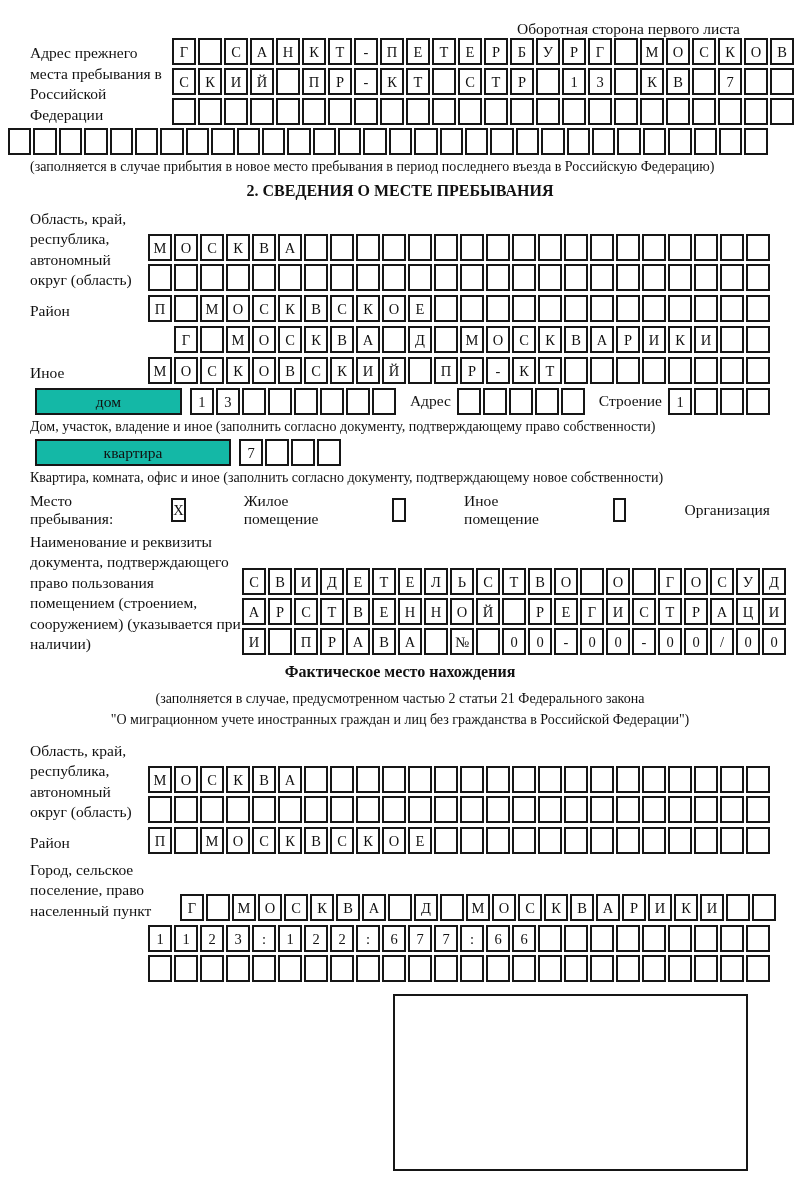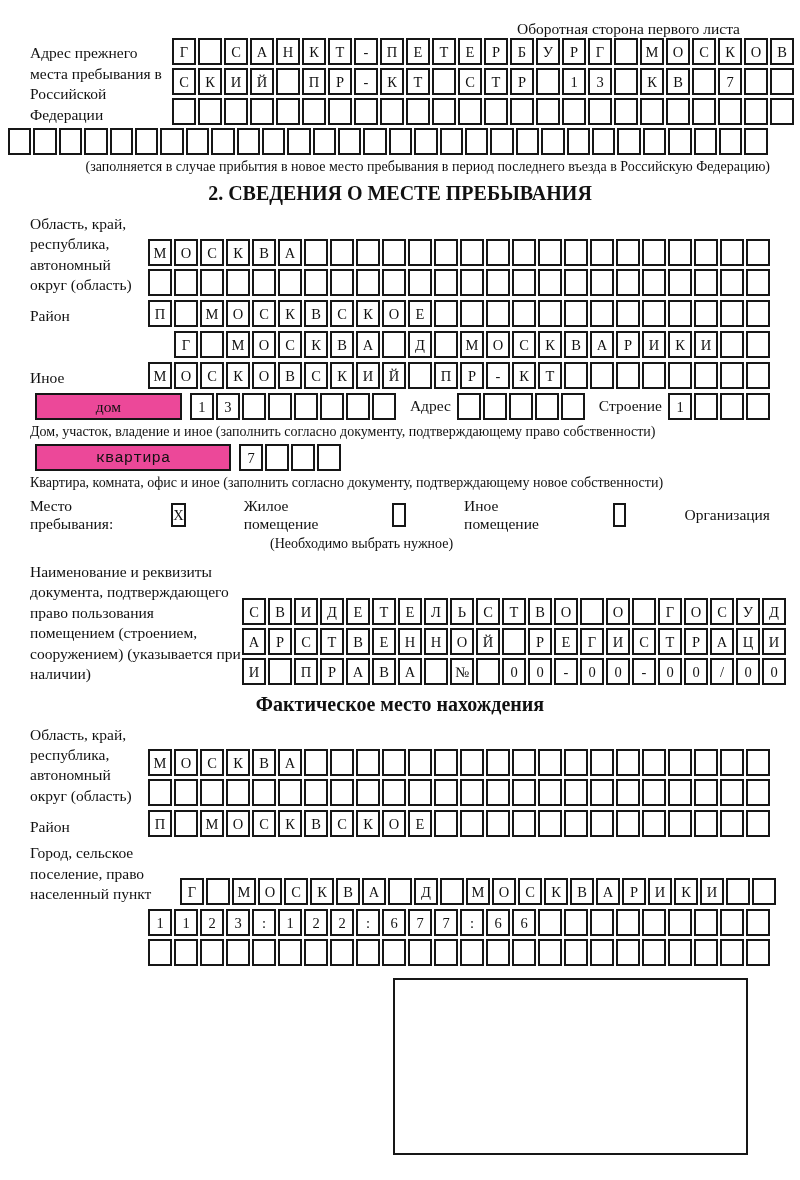--- a/index.html
+++ b/index.html
@@ -22,33 +22,33 @@
   .boxrow{ display:flex; gap:2px; }
   .cell{
     display:inline-block; box-sizing:content-box;
     width:20px; height:23px; border:2px solid #161616;
     text-align:center; font-size:14.5px; line-height:24px; background:#fff;
   }
   .fullrow{ margin:3px 0 0 -22px; }
   .fullrow .cell{ width:19.4px; }
 
   .note{ font-size:14px; margin:4px 0 4px 0; }
-  .center{ text-align:right; }
-  .sec-title{ text-align:center; font-weight:bold; font-size:20px; margin:7px 0 7px 0; }
+  .center{ text-align:left; }
+  .sec-title{ text-align:center; font-weight:bold; font-size:16px; margin:7px 0 7px 0; }
 
   .mb8{ margin-bottom:8px; }
   .mb4{ margin-bottom:4px; }
 
   .houserow{ display:flex; align-items:center; margin:2px 0 2px 5px; }
   .widebox{
     box-sizing:content-box; border:2px solid #161616; height:23px;
-    line-height:24px; text-align:center; background:#ec4899; display:inline-block;
+    line-height:24px; text-align:center; background:#14b8a6; display:inline-block;
   }
   .wb-dom{ width:160px; margin-right:8px; }
-  .wb-kv{ width:192px; margin-right:8px;font-family:Liberation Mono, monospace; }
+  .wb-kv{ width:192px; margin-right:8px; }
   .inlabel{ margin:0 6px 0 14px; }
   .inline{ display:inline-flex; }
 
   .stayrow{ display:flex; align-items:center; margin:6px 0 2px 0;gap:48px; }
   .chk{
     box-sizing:content-box; width:19px; height:20px; border:2px solid #161616;
     text-align:center; line-height:21px; font-size:14.5px; display:inline-block;
   }
   .stayrow .optlbl{ margin:0 0 0 10px; }
   .stayrow .optgap{ margin-left:26px; }
@@ -382,21 +382,20 @@
 
   <div class="stayrow">
     <span>Место пребывания:</span>
     <span class="chk optlbl">X</span>
     <span class="optlbl">Жилое помещение</span>
     <span class="chk optgap"></span>
     <span class="optlbl">Иное помещение</span>
     <span class="chk optgap"></span>
     <span class="optlbl">Организация</span>
   </div>
-  <div class="note stay-note">(Необходимо выбрать нужное)</div>
 
   <div class="frow mb8">
     <div class="lbl w210">Наименование и реквизиты документа, подтверждающего право пользования помещением (строением, сооружением) (указывается при наличии)</div>
     <div class="rows">
       <div class="boxrow">
           <span class="cell">С</span>
           <span class="cell">В</span>
           <span class="cell">И</span>
           <span class="cell">Д</span>
           <span class="cell">Е</span>
@@ -460,20 +459,24 @@
           <span class="cell">0</span>
           <span class="cell">0</span>
           <span class="cell">/</span>
           <span class="cell">0</span>
           <span class="cell">0</span>
         </div>
     </div>
   </div>
 
   <div class="sec-title">Фактическое место нахождения</div>
+  <div class="act-note">
+    <span>(заполняется в случае, предусмотренном частью 2 статьи 21 Федерального закона</span><br>
+    <span>"О миграционном учете иностранных граждан и лиц без гражданства в Российской Федерации")</span>
+  </div>
 
   <div class="frow mb4">
     <div class="lbl w118">Область, край, республика, автономный округ (область)</div>
     <div class="rows">
       <div class="boxrow">
           <span class="cell">М</span>
           <span class="cell">О</span>
           <span class="cell">С</span>
           <span class="cell">К</span>
           <span class="cell">В</span>

